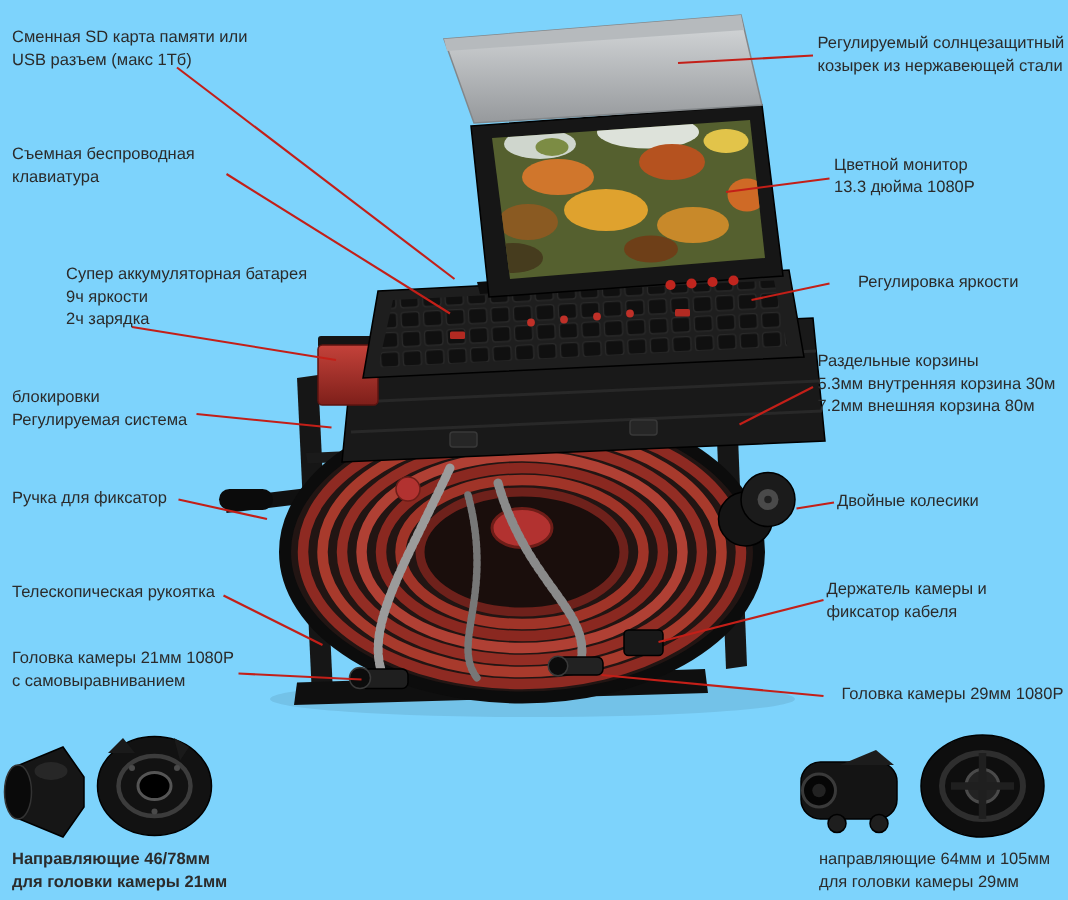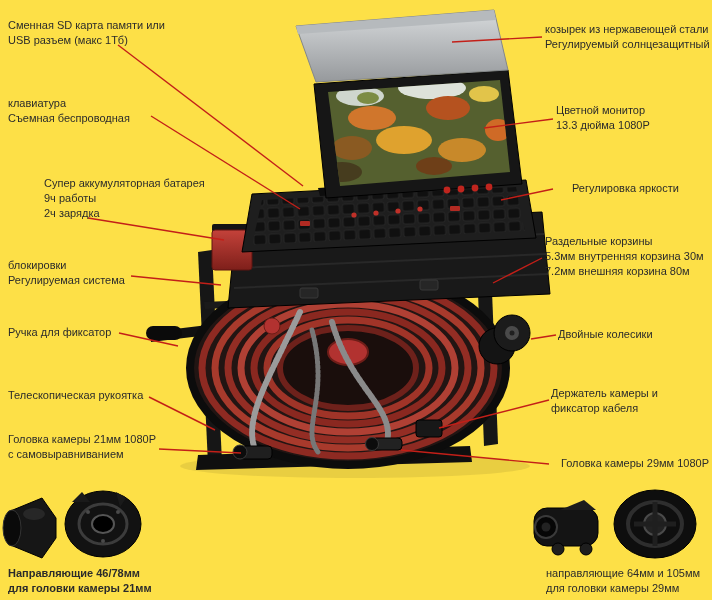--- a/index.html
+++ b/index.html
@@ -1,18 +1,18 @@
 <!DOCTYPE html>
 <html style="--accent: #c31f18; --text: #2b2b2b;"><head>
 <meta charset="utf-8">
 <style>
   * { margin:0; padding:0; box-sizing:border-box; }
   html,body { background:#fff; }
   body { font-family:"Liberation Sans", sans-serif; }
-  .canvas { position:relative; width:712px; height:600px; background:#fde047; overflow:hidden; }
+  .canvas { position:relative; width:712px; height:600px; background:#7dd3fc; overflow:hidden; }
   svg.scene { position:absolute; left:0; top:0; }
   .callout { position:absolute; font-size:11px; line-height:15px; color:var(--text,#2b2b2b); }
   .callout span { display:block; white-space:nowrap; }
   
   .cl-sd      { left:8px;  top:18px;  }
   .cl-kb      { left:8px;  top:96px;  }
   .cl-bat     { left:8px;  top:176px;margin-left:36px; }
   .cl-lock    { left:8px;  top:258px; }
   .cl-handle  { left:8px;  top:325px; }
   .cl-tele    { left:8px;  top:388px; }
@@ -201,26 +201,26 @@
       <circle cx="655" cy="524" r="11" fill="#222222" stroke="#4a4a4a" stroke-width="2"></circle>
       <path d="M655,502 L655,546 M634,524 L676,524" stroke="#1f1f1f" stroke-width="5"></path>
     </g>
   </svg>
 
   <div class="callout cl-sd" data-name="callout-sd-card">
     <span data-name="label-line">Сменная SD карта памяти или</span>
     <span data-name="label-line">USB разъем (макс 1Тб)</span>
   </div>
   <div class="callout cl-kb" data-name="callout-keyboard">
+    <span data-name="label-line">Съемная беспроводная</span>
     <span data-name="label-line">клавиатура</span>
-    <span data-name="label-line">Съемная беспроводная</span>
   </div>
   <div class="callout cl-bat" data-name="callout-battery">
     <span data-name="label-line">Супер аккумуляторная батарея</span>
-    <span data-name="label-line">9ч работы</span>
+    <span data-name="label-line">9ч яркости</span>
     <span data-name="label-line">2ч зарядка</span>
   </div>
   <div class="callout cl-lock" data-name="callout-lock-system">
     <span data-name="label-line">блокировки</span>
     <span data-name="label-line">Регулируемая система</span>
   </div>
   <div class="callout cl-handle" data-name="callout-carry-handle">
     <span data-name="label-line">Ручка для фиксатор</span>
   </div>
   <div class="callout cl-tele" data-name="callout-telescopic-handle">
@@ -229,22 +229,22 @@
   <div class="callout cl-cam21" data-name="callout-camera-head-21mm">
     <span data-name="label-line">Головка камеры 21мм 1080P</span>
     <span data-name="label-line">с самовыравниванием</span>
   </div>
   <div class="callout cl-guide21" data-name="callout-guides-21mm">
     <span data-name="label-line">Направляющие 46/78мм</span>
     <span data-name="label-line">для головки камеры 21мм</span>
   </div>
 
   <div class="callout cr-visor" data-name="callout-sun-visor">
+    <span data-name="label-line">Регулируемый солнцезащитный</span>
     <span data-name="label-line">козырек из нержавеющей стали</span>
-    <span data-name="label-line">Регулируемый солнцезащитный</span>
   </div>
   <div class="callout cr-mon" data-name="callout-monitor">
     <span data-name="label-line">Цветной монитор</span>
     <span data-name="label-line">13.3 дюйма 1080P</span>
   </div>
   <div class="callout cr-bright" data-name="callout-brightness">
     <span data-name="label-line">Регулировка яркости</span>
   </div>
   <div class="callout cr-basket" data-name="callout-baskets">
     <span data-name="label-line">Раздельные корзины</span>

